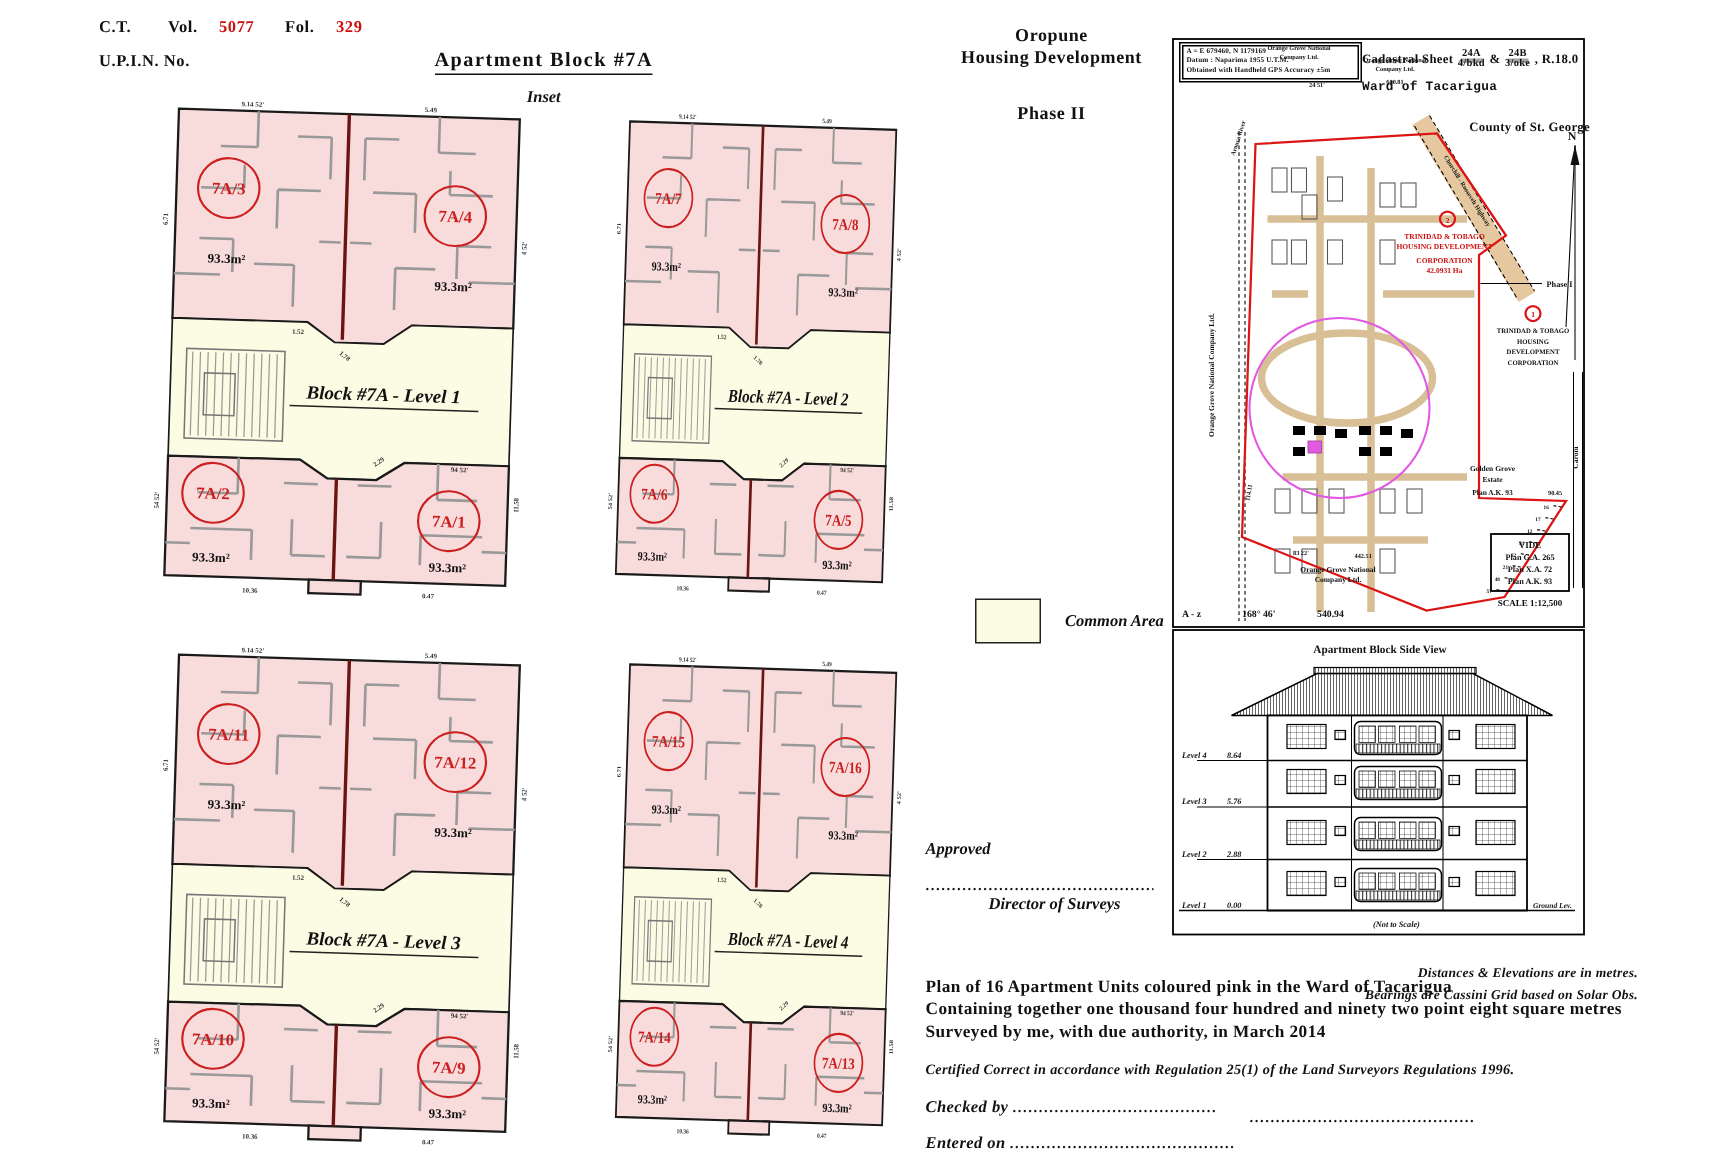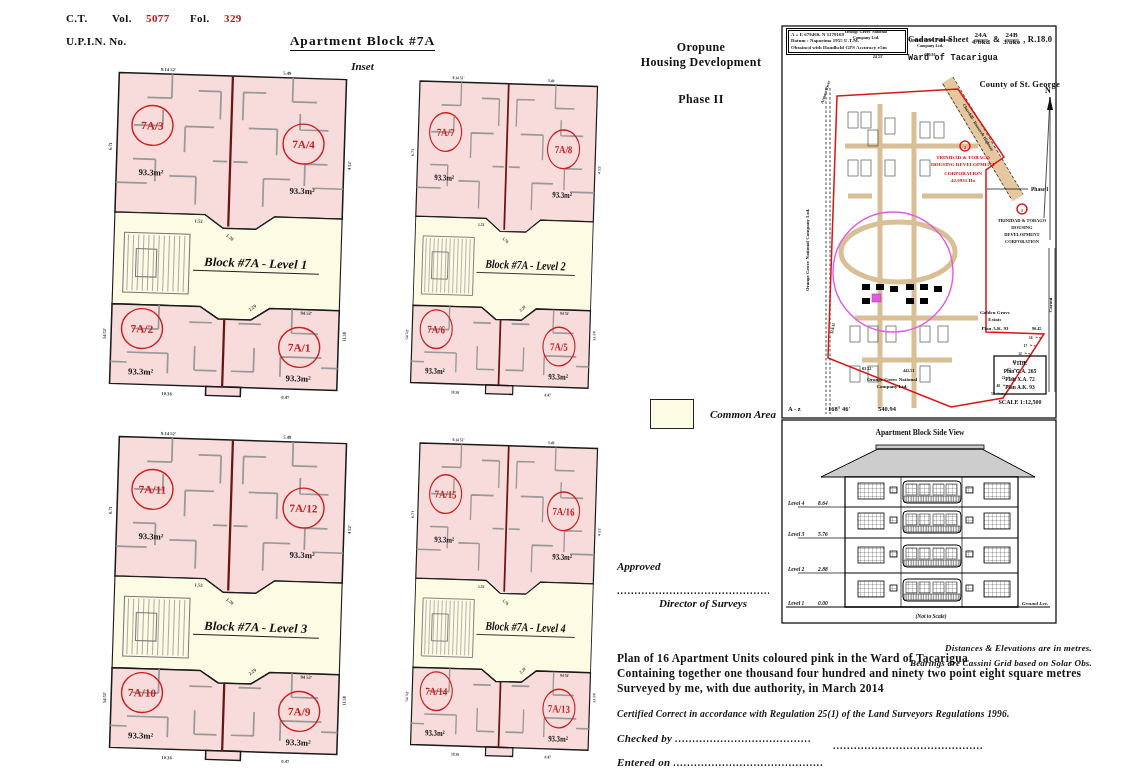--- a/index.html
+++ b/index.html
@@ -72,21 +72,21 @@
 <div class="abs reg" style="left:66px;top:7px;">
   <div><span class="w46">C.T.</span><span class="w34">Vol.</span><span class="red w44">5077</span><span class="w34">Fol.</span><span class="red">329</span></div>
   <div>U.P.I.N. No.</div>
 </div>
 
 <div class="abs" style="left:250px;top:31px;width:225px;text-align:center;">
   <span class="inset-title">Apartment Block #7A</span><br>
   <span class="inset-sub" style="display:inline-block">Inset</span>
 </div>
 
-<div class="abs proj" style="left:612px;top:40px;width:178px;">
+<div class="abs proj" style="left:612px;top:16px;width:178px;">
   <div>Oropune</div>
   <div>Housing Development</div>
   <div class="phase">Phase II</div>
 </div>
 
 <div id="plan0" class="abs plan" style="left:100px;top:66px;width:256px;height:334px;"><svg width="100%" height="100%" viewBox="0 0 250 335" preserveAspectRatio="none">
       <path class="pink" d="M14,10 H236 V150 H170 L152,163 H120 L102,150 H14 Z"></path>
       <path class="cream" d="M14,150 H102 L120,163 H152 L170,150 H236 V242 H168 L150,254 H118 L100,242 H14 Z"></path>
       <path class="pink" d="M14,242 H100 L118,254 H150 L168,242 H236 V322 H14 Z"></path>
       <path class="pink" d="M108,322 h34 v9 h-34 z"></path>

